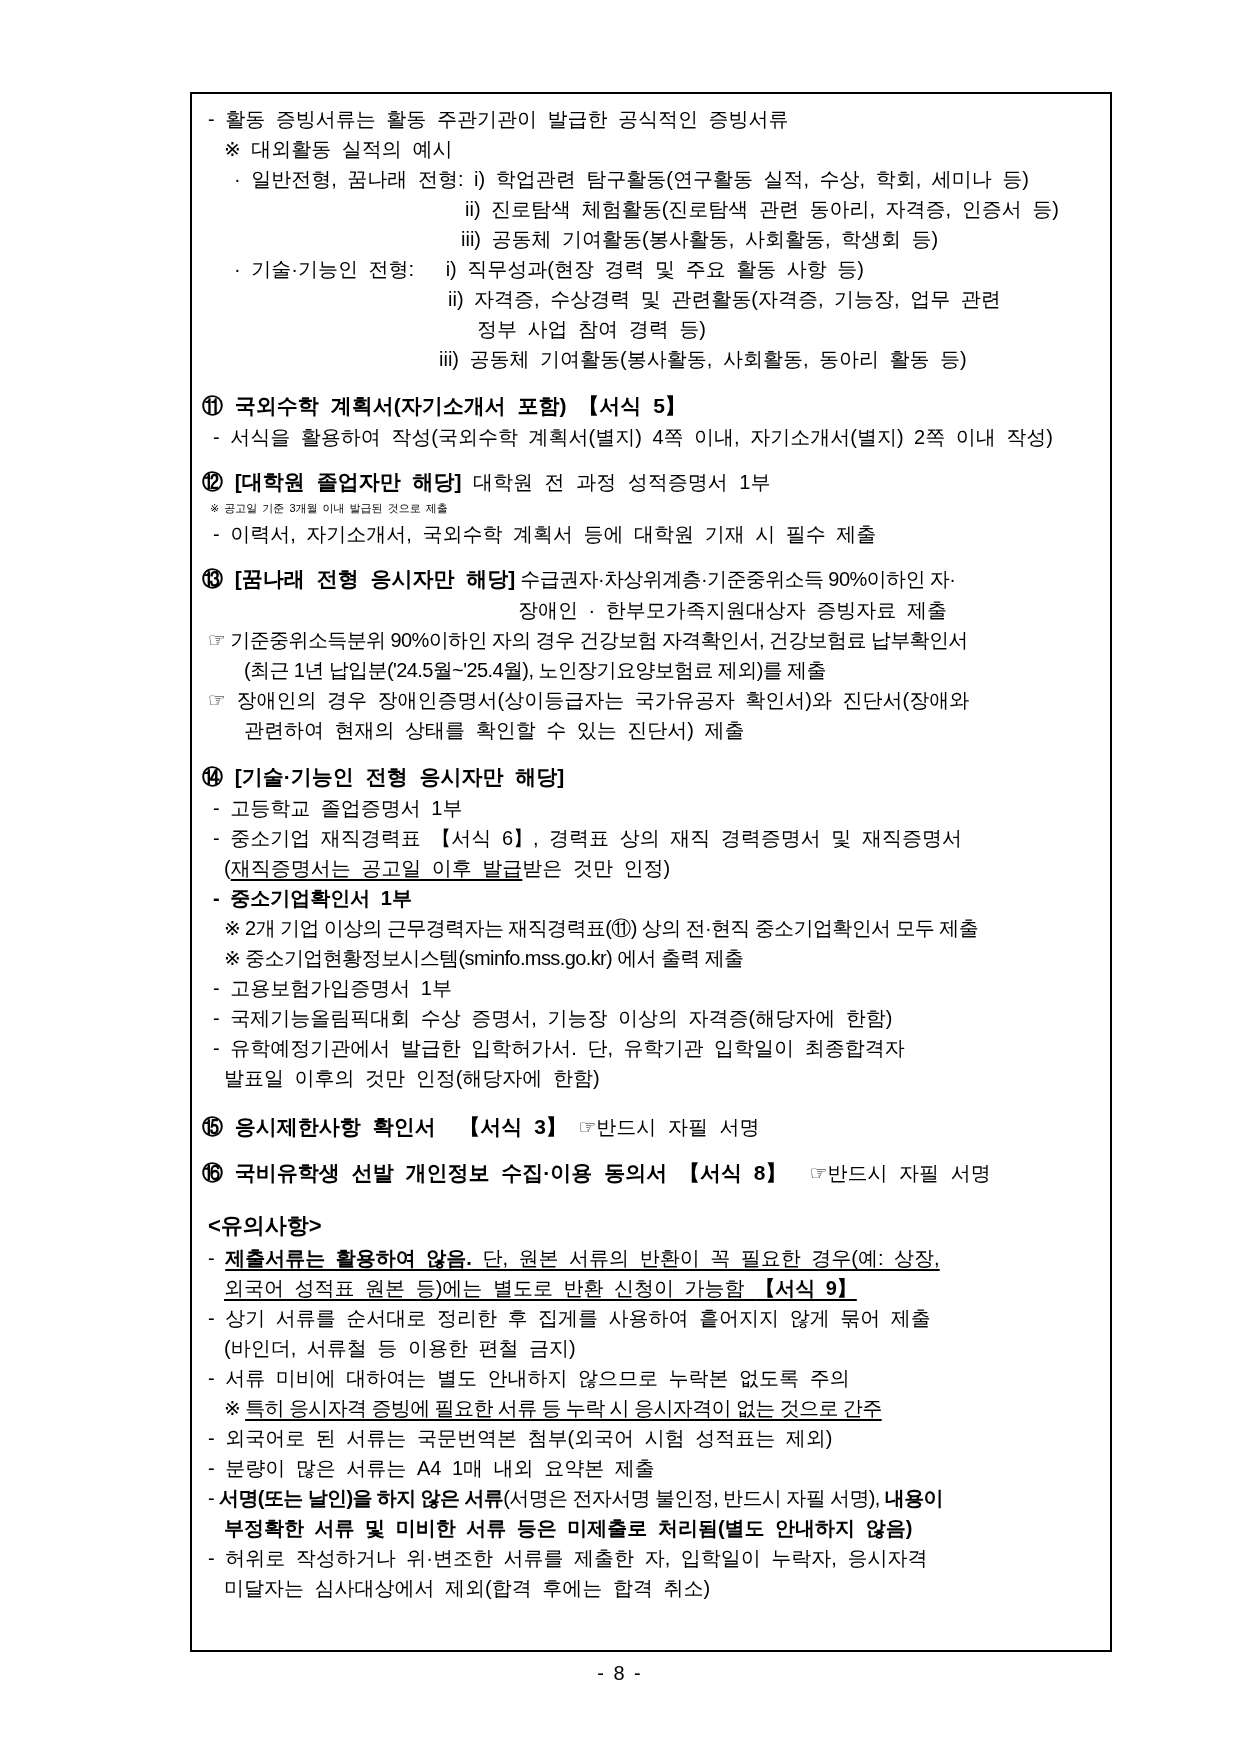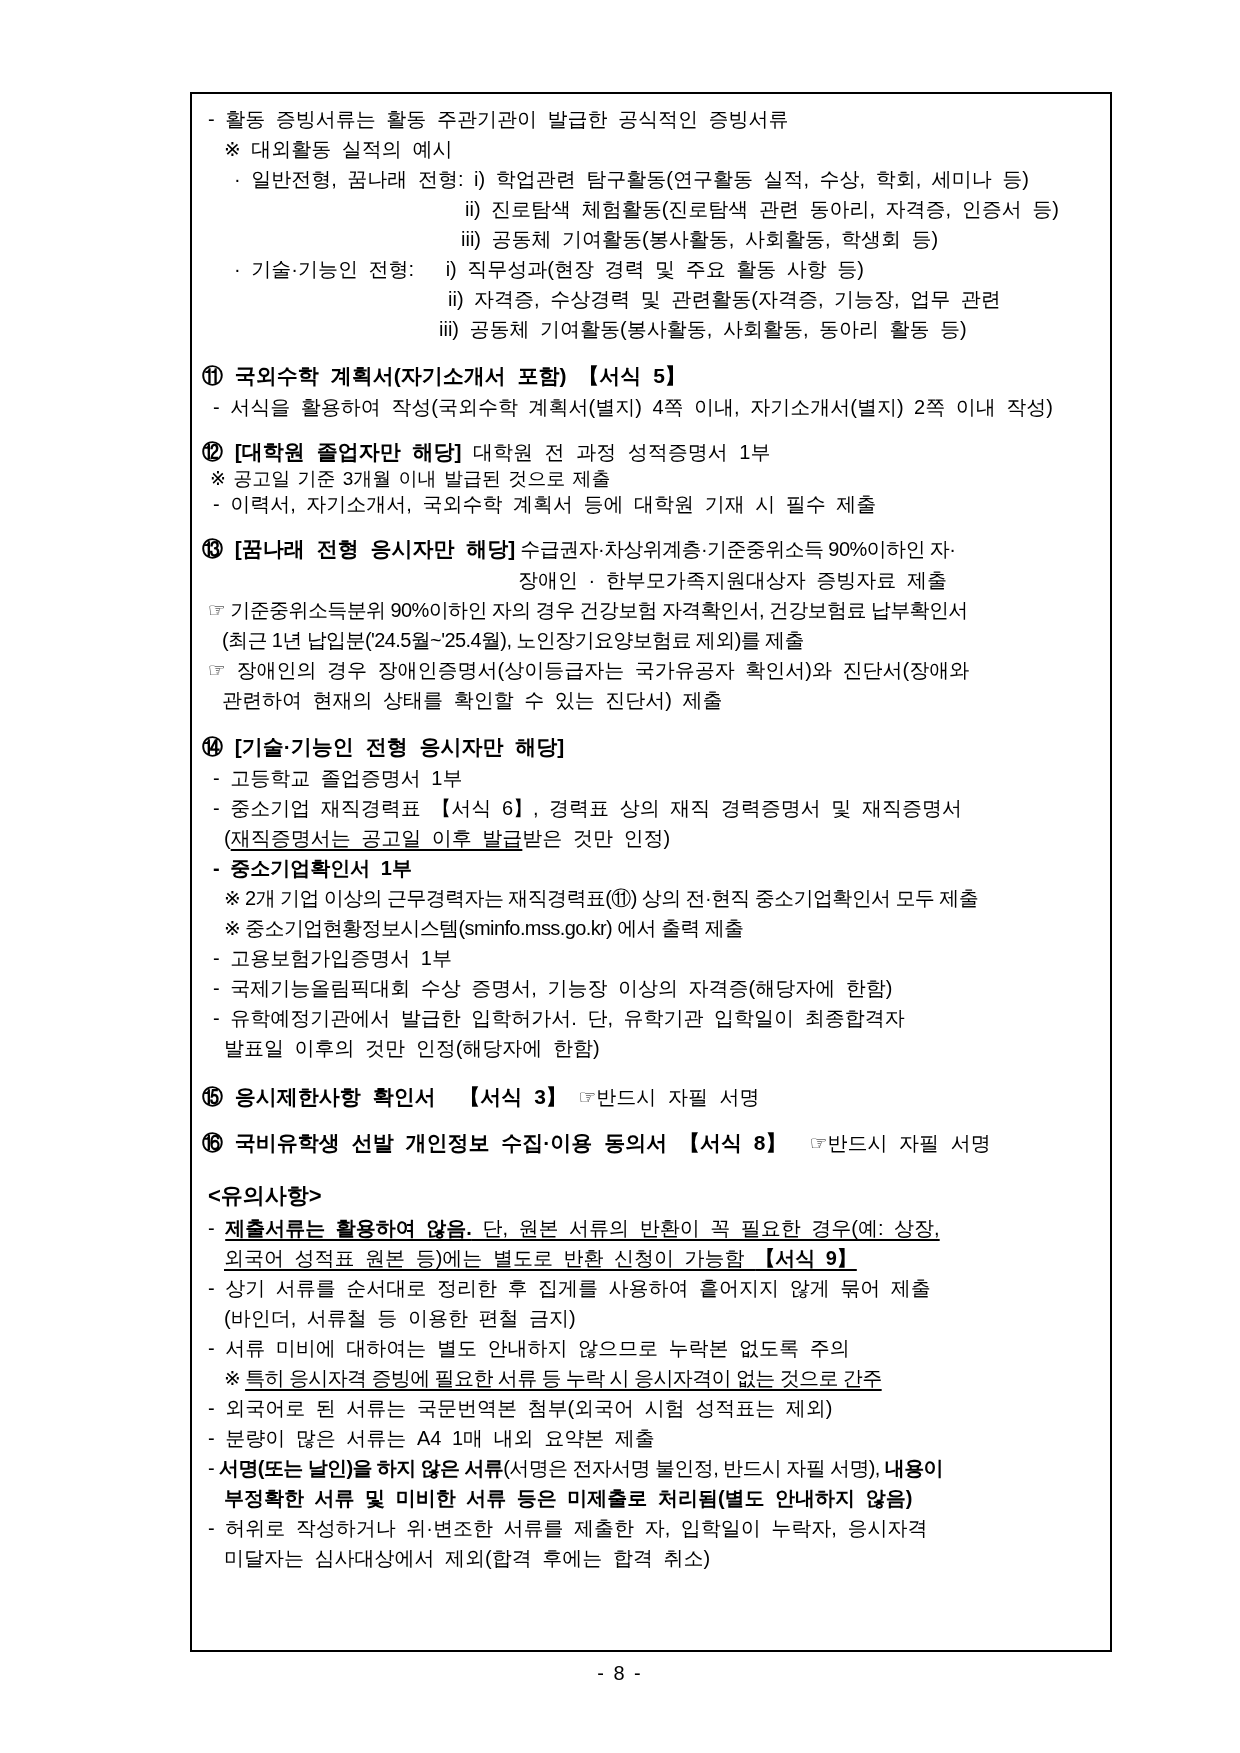--- a/index.html
+++ b/index.html
@@ -15,25 +15,25 @@
   .line{
     font-size:20px;line-height:30px;white-space:pre;word-spacing:5px;
   }
   .hdr{
     font-size:21px;line-height:32px;font-weight:bold;word-spacing:6px;
   }
   .reg{font-weight:normal;font-size:20px;}
   .bold{font-weight:bold;}
   .u{text-decoration:underline;text-underline-offset:4px;}
   .tight{letter-spacing:-0.6px;word-spacing:0;}
-  .small{font-size:19px;line-height:21px;word-spacing:2px;}
+  .small{font-size:11px;line-height:21px;word-spacing:2px;}
   .notes-heading{font-size:22px;line-height:34px;font-weight:bold;}
 
   
-  .ml6{margin-left:6px;}   .ml8{margin-left:8px;}   .ml11{margin-left:11px;} .ml22{margin-left:22px;} .ml26{margin-left:20px;}
+  .ml6{margin-left:6px;}   .ml8{margin-left:8px;}   .ml11{margin-left:11px;} .ml22{margin-left:22px;} .ml26{margin-left:42px;}
   .ml32{margin-left:32px;} .ml237{margin-left:237px;} .ml246{margin-left:246px;}
   .ml259{margin-left:259px;} .ml263{margin-left:263px;} .ml275{margin-left:275px;}
   .ml316{margin-left:316px;}
   .mt14{margin-top:14px;} .mt16{margin-top:16px;} .mt18{margin-top:18px;} .mt20{margin-top:20px;}
 
   .page-footer{
     position:absolute;left:0;top:1662px;width:1240px;text-align:center;
     font-size:20px;letter-spacing:2px;
   }
 </style>
@@ -42,20 +42,21 @@
 
 <div class="doc-box">
 
   <div class="line ml6">- 활동 증빙서류는 활동 주관기관이 발급한 공식적인 증빙서류</div>
   <div class="line ml22">※ 대외활동 실적의 예시</div>
   <div class="line ml32">· 일반전형, 꿈나래 전형: i) 학업관련 탐구활동(연구활동 실적, 수상, 학회, 세미나 등)</div>
   <div class="line ml263">ii) 진로탐색 체험활동(진로탐색 관련 동아리, 자격증, 인증서 등)</div>
   <div class="line ml259">iii) 공동체 기여활동(봉사활동, 사회활동, 학생회 등)</div>
   <div class="line ml32">· 기술·기능인 전형:   i) 직무성과(현장 경력 및 주요 활동 사항 등)</div>
   <div class="line ml246">ii) 자격증, 수상경력 및 관련활동(자격증, 기능장, 업무 관련</div>
+  <div class="line ml275">정부 사업 참여 경력 등)</div>
   <div class="line ml237">iii) 공동체 기여활동(봉사활동, 사회활동, 동아리 활동 등)</div>
 
   <div class="line hdr mt16">⑪ 국외수학 계획서(자기소개서 포함) 【서식 5】</div>
   <div class="line ml11">- 서식을 활용하여 작성(국외수학 계획서(별지) 4쪽 이내, 자기소개서(별지) 2쪽 이내 작성)</div>
 
   <div class="line hdr mt14"><span class="bold">⑫ [대학원 졸업자만 해당]</span><span class="reg"> 대학원 전 과정 성적증명서 1부</span></div>
   <div class="line small ml8">※ 공고일 기준 3개월 이내 발급된 것으로 제출</div>
   <div class="line ml11">- 이력서, 자기소개서, 국외수학 계획서 등에 대학원 기재 시 필수 제출</div>
 
   <div class="line hdr mt14"><span class="bold">⑬ [꿈나래 전형 응시자만 해당]</span><span class="reg tight"> 수급권자·차상위계층·기준중위소득 90%이하인 자·</span></div>

